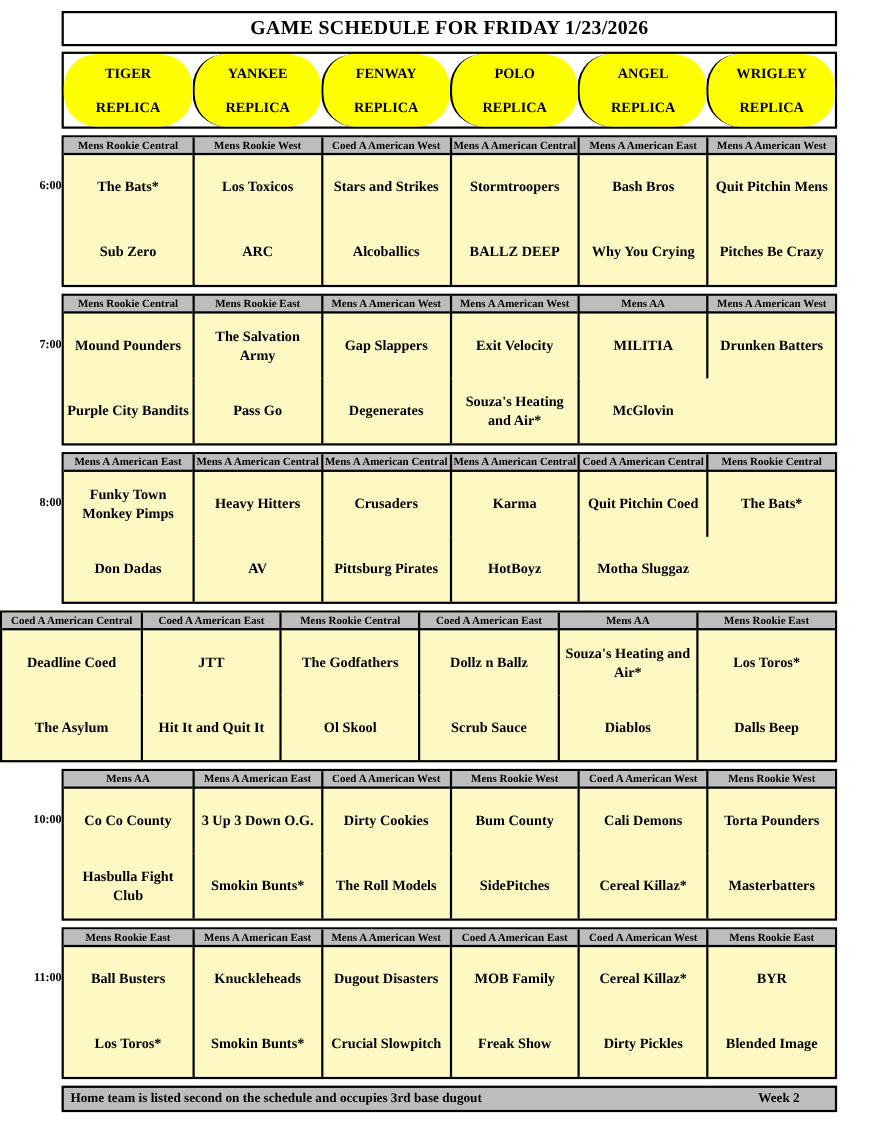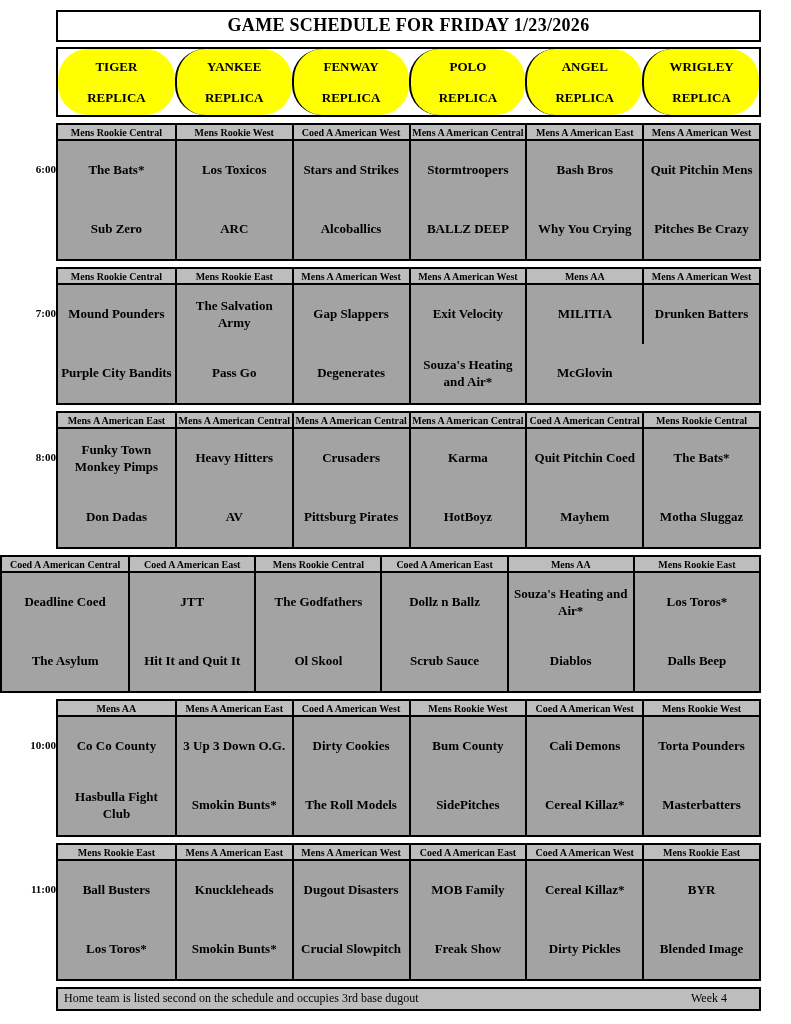--- a/index.html
+++ b/index.html
@@ -51,21 +51,21 @@
     text-align: right;
     font-weight: 700;
     font-size: 11px;
   }
   .block-grid {
     flex: 1;
     display: grid;
     grid-template-columns: repeat(6, 1fr);
     grid-template-rows: 16px 59px 59px;
     border: 2px solid #000;
-    background: #a3a3a3;
+    background: #fef9c3;
   }
   .cell {
     border-left: 2px solid #000;
     display: flex;
     align-items: center;
     justify-content: center;
     text-align: center;
     min-width: 0;
   }
   .cell.col-first { border-left: none; }
@@ -85,21 +85,21 @@
   }
 
   .footer-row { margin-top: 2px; }
   .footer-bar {
     flex: 1;
     background: var(--division-bg, #bdbdbd);
     border: 2px solid #000;
     display: flex;
     align-items: center;
     justify-content: space-between;
-    font-weight: 400;
+    font-weight: 700;
     font-size: 12px;
     padding: 2px 8px 3px 6px;
   }
   .footer-week { padding-right: 24px; }
 </style>
 </head>
 <body>
 
 <div class="page">
 
@@ -209,21 +209,20 @@
           <div class="cell team-cell col-first">Funky Town Monkey Pimps</div>
           <div class="cell team-cell">Heavy Hitters</div>
           <div class="cell team-cell">Crusaders</div>
           <div class="cell team-cell">Karma</div>
           <div class="cell team-cell">Quit Pitchin Coed</div>
           <div class="cell team-cell">The Bats*</div>
           <div class="cell team-cell col-first">Don Dadas</div>
           <div class="cell team-cell">AV</div>
           <div class="cell team-cell">Pittsburg Pirates</div>
           <div class="cell team-cell">HotBoyz</div>
-          <div class="cell team-cell">Mayhem</div>
           <div class="cell team-cell">Motha Sluggaz</div>
         </div>
   </div>
 
   <div class="row block-row">
     <div class="block-grid">
           <div class="cell division-cell col-first">Coed A American Central</div>
           <div class="cell division-cell">Coed A American East</div>
           <div class="cell division-cell">Mens Rookie Central</div>
           <div class="cell division-cell">Coed A American East</div>
@@ -294,17 +293,17 @@
           <div class="cell team-cell">Dirty Pickles</div>
           <div class="cell team-cell">Blended Image</div>
         </div>
   </div>
 </div>
 
   <div class="row footer-row">
     <div class="gutter"></div>
     <div class="footer-bar">
       <span>Home team is listed second on the schedule and occupies 3rd base dugout</span>
-      <span class="footer-week">Week 4</span>
+      <span class="footer-week">Week 2</span>
     </div>
   </div>
 
 </div>
 
 </body></html>

